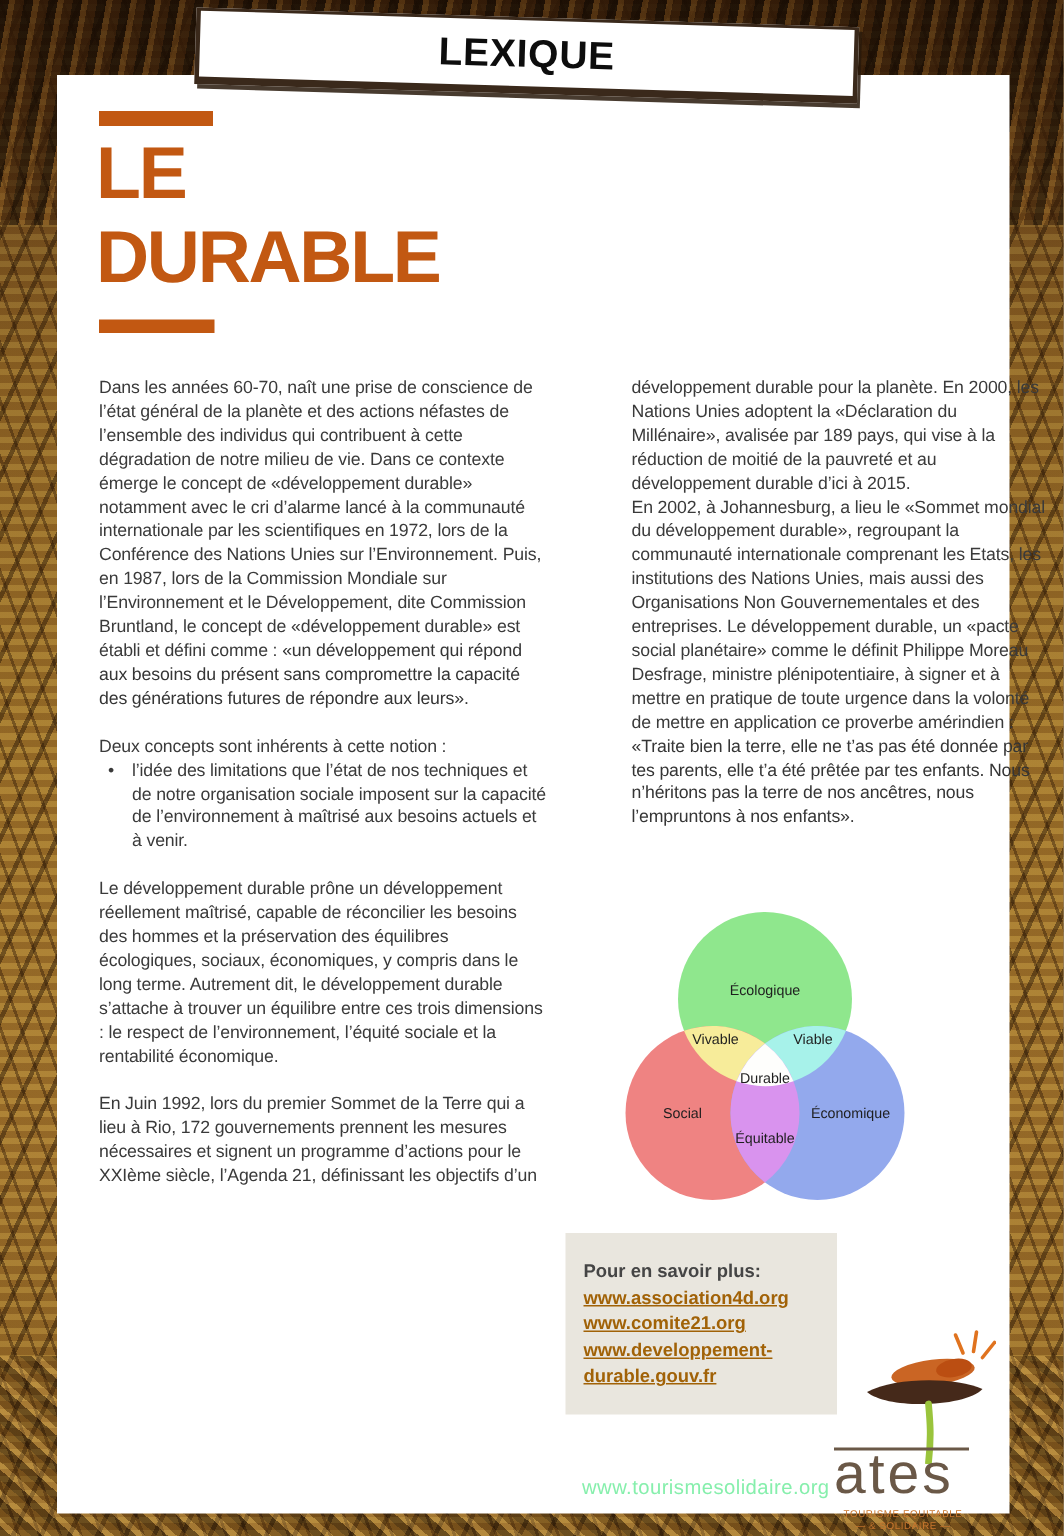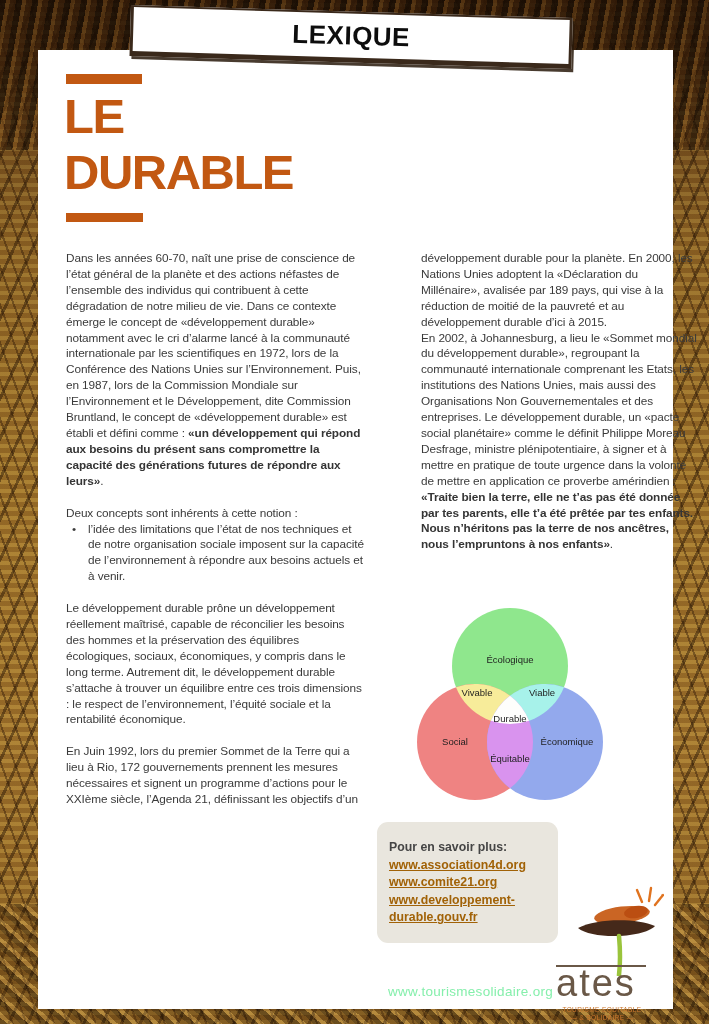--- a/index.html
+++ b/index.html
@@ -37,32 +37,32 @@
   .du-bar{position:absolute;left:2px;top:125px;width:77px;height:9px;background:#c25812;}
 
   
   .col{position:absolute;top:251px;font-size:11.8px;line-height:15.9px;color:#3a3a3a;
        letter-spacing:-.1px;}
   .col-left{left:66px;width:298px;}
   .col-right{left:395px;width:278px;margin-left:26px;}
   .para{margin:0 0 16px 0;}
   .para.tight{margin:0;}
   .para.intro{margin:0;}
-  .para strong{font-weight:bold;color:#353535;text-align:center;}
+  .para strong{font-weight:normal;color:#353535;text-align:center;}
   ul.bullets{margin:0 0 16px 0;padding:0;list-style:none;}
   ul.bullets li{padding-left:22px;position:relative;}
   ul.bullets li::before{content:"\2022";position:absolute;left:6px;}
 
   
   .venn{position:absolute;left:400px;top:606px;width:225px;height:212px;}
   .venn text{font-size:9.5px;fill:#1e1e1e;text-anchor:middle;font-family:"Liberation Sans",sans-serif;}
 
   
   .info-box{position:absolute;left:377px;top:822px;width:181px;height:121px;background:#e9e6de;
-    box-sizing:border-box;padding:17px 8px 0 12px;font-size:12.3px;line-height:17.6px;border-radius:11px;}
+    box-sizing:border-box;padding:17px 8px 0 12px;font-size:12.3px;line-height:17.6px;}
   .info-heading{font-weight:bold;color:#454545;}
   .info-link{display:block;color:#a16207;text-decoration:underline;font-weight:bold;width:152px;}
 
   
   .ates{position:absolute;left:552px;top:884px;width:118px;height:130px;}
   .ates-icon{position:absolute;left:0;top:0;width:112px;height:92px;}
   .ates-rule{position:absolute;left:4px;top:81px;width:90px;height:2px;background:#6a5847;}
   .ates-word{position:absolute;left:4px;top:80px;font-size:38px;line-height:38px;letter-spacing:2px;color:#6a5847;}
   .ates-cap{position:absolute;left:0px;top:122px;width:100px;text-align:center;
     font-size:6.5px;line-height:8px;letter-spacing:.4px;color:#c9762e;white-space:nowrap;}
@@ -85,21 +85,21 @@
   <h1 class="doc-title">
     <span class="tl">LE</span>
     <span class="tl">DURABLE</span>
   </h1>
   <div class="du-bar" style="position:absolute;left:66px;top:213px;width:77px;height:9px;background:#c25812;"></div>
 
   <div class="col col-left">
     <p class="para"><span>Dans les années 60-70, naît une prise de conscience de l’état général de la planète et des actions néfastes de l’ensemble des individus qui contribuent à cette dégradation de notre milieu de vie. Dans ce contexte émerge le concept de «développement durable» notamment avec le cri d’alarme lancé à la communauté internationale par les scientifiques en 1972, lors de la Conférence des Nations Unies sur l’Environnement. Puis, en 1987, lors de la Commission Mondiale sur l’Environnement et le Développement, dite Commission Bruntland, le concept de «développement durable» est établi et défini comme : </span><strong>«un développement qui répond aux besoins du présent sans compromettre la capacité des générations futures de répondre aux leurs»</strong><span>.</span></p>
     <p class="para intro">Deux concepts sont inhérents à cette notion :</p>
     <ul class="bullets">
-      <li>l’idée des limitations que l’état de nos techniques et de notre organisation sociale imposent sur la capacité de l’environnement à répondre aux besoins actuels et à venir.</li>
+      <li>l’idée des limitations que l’état de nos techniques et de notre organisation sociale imposent sur la capacité de l’environnement à maîtrisé aux besoins actuels et à venir.</li>
     </ul>
     <p class="para">Le développement durable prône un développement réellement maîtrisé, capable de réconcilier les besoins des hommes et la préservation des équilibres écologiques, sociaux, économiques, y compris dans le long terme. Autrement dit, le développement durable s’attache à trouver un équilibre entre ces trois dimensions : le respect de l’environnement, l’équité sociale et la rentabilité économique.</p>
     <p class="para">En Juin 1992, lors du premier Sommet de la Terre qui a lieu à Rio, 172 gouvernements prennent les mesures nécessaires et signent un programme d’actions pour le XXIème siècle, l’Agenda 21, définissant les objectifs d’un</p>
   </div>
 
   <div class="col col-right">
     <p class="para tight">développement durable pour la planète.   En 2000, les Nations Unies adoptent la «Déclaration du Millénaire», avalisée par 189 pays, qui vise à la réduction de moitié de la pauvreté et au développement durable d’ici à 2015.</p>
     <p class="para"><span>En 2002, à Johannesburg, a lieu le «Sommet mondial du développement durable», regroupant la communauté internationale comprenant les Etats, les institutions des Nations Unies, mais aussi des Organisations Non Gouvernementales et des entreprises.   Le développement durable, un «pacte social planétaire» comme le définit Philippe Moreau Desfrage, ministre plénipotentiaire, à signer et à mettre en pratique de toute urgence dans la volonté de mettre en application ce proverbe amérindien : </span><strong>«Traite bien la terre, elle ne t’as pas été donnée par tes parents, elle t’a été prêtée par tes enfants. Nous n’héritons pas la terre de nos ancêtres, nous l’empruntons à nos enfants»</strong><span>.</span></p>
   </div>
 

